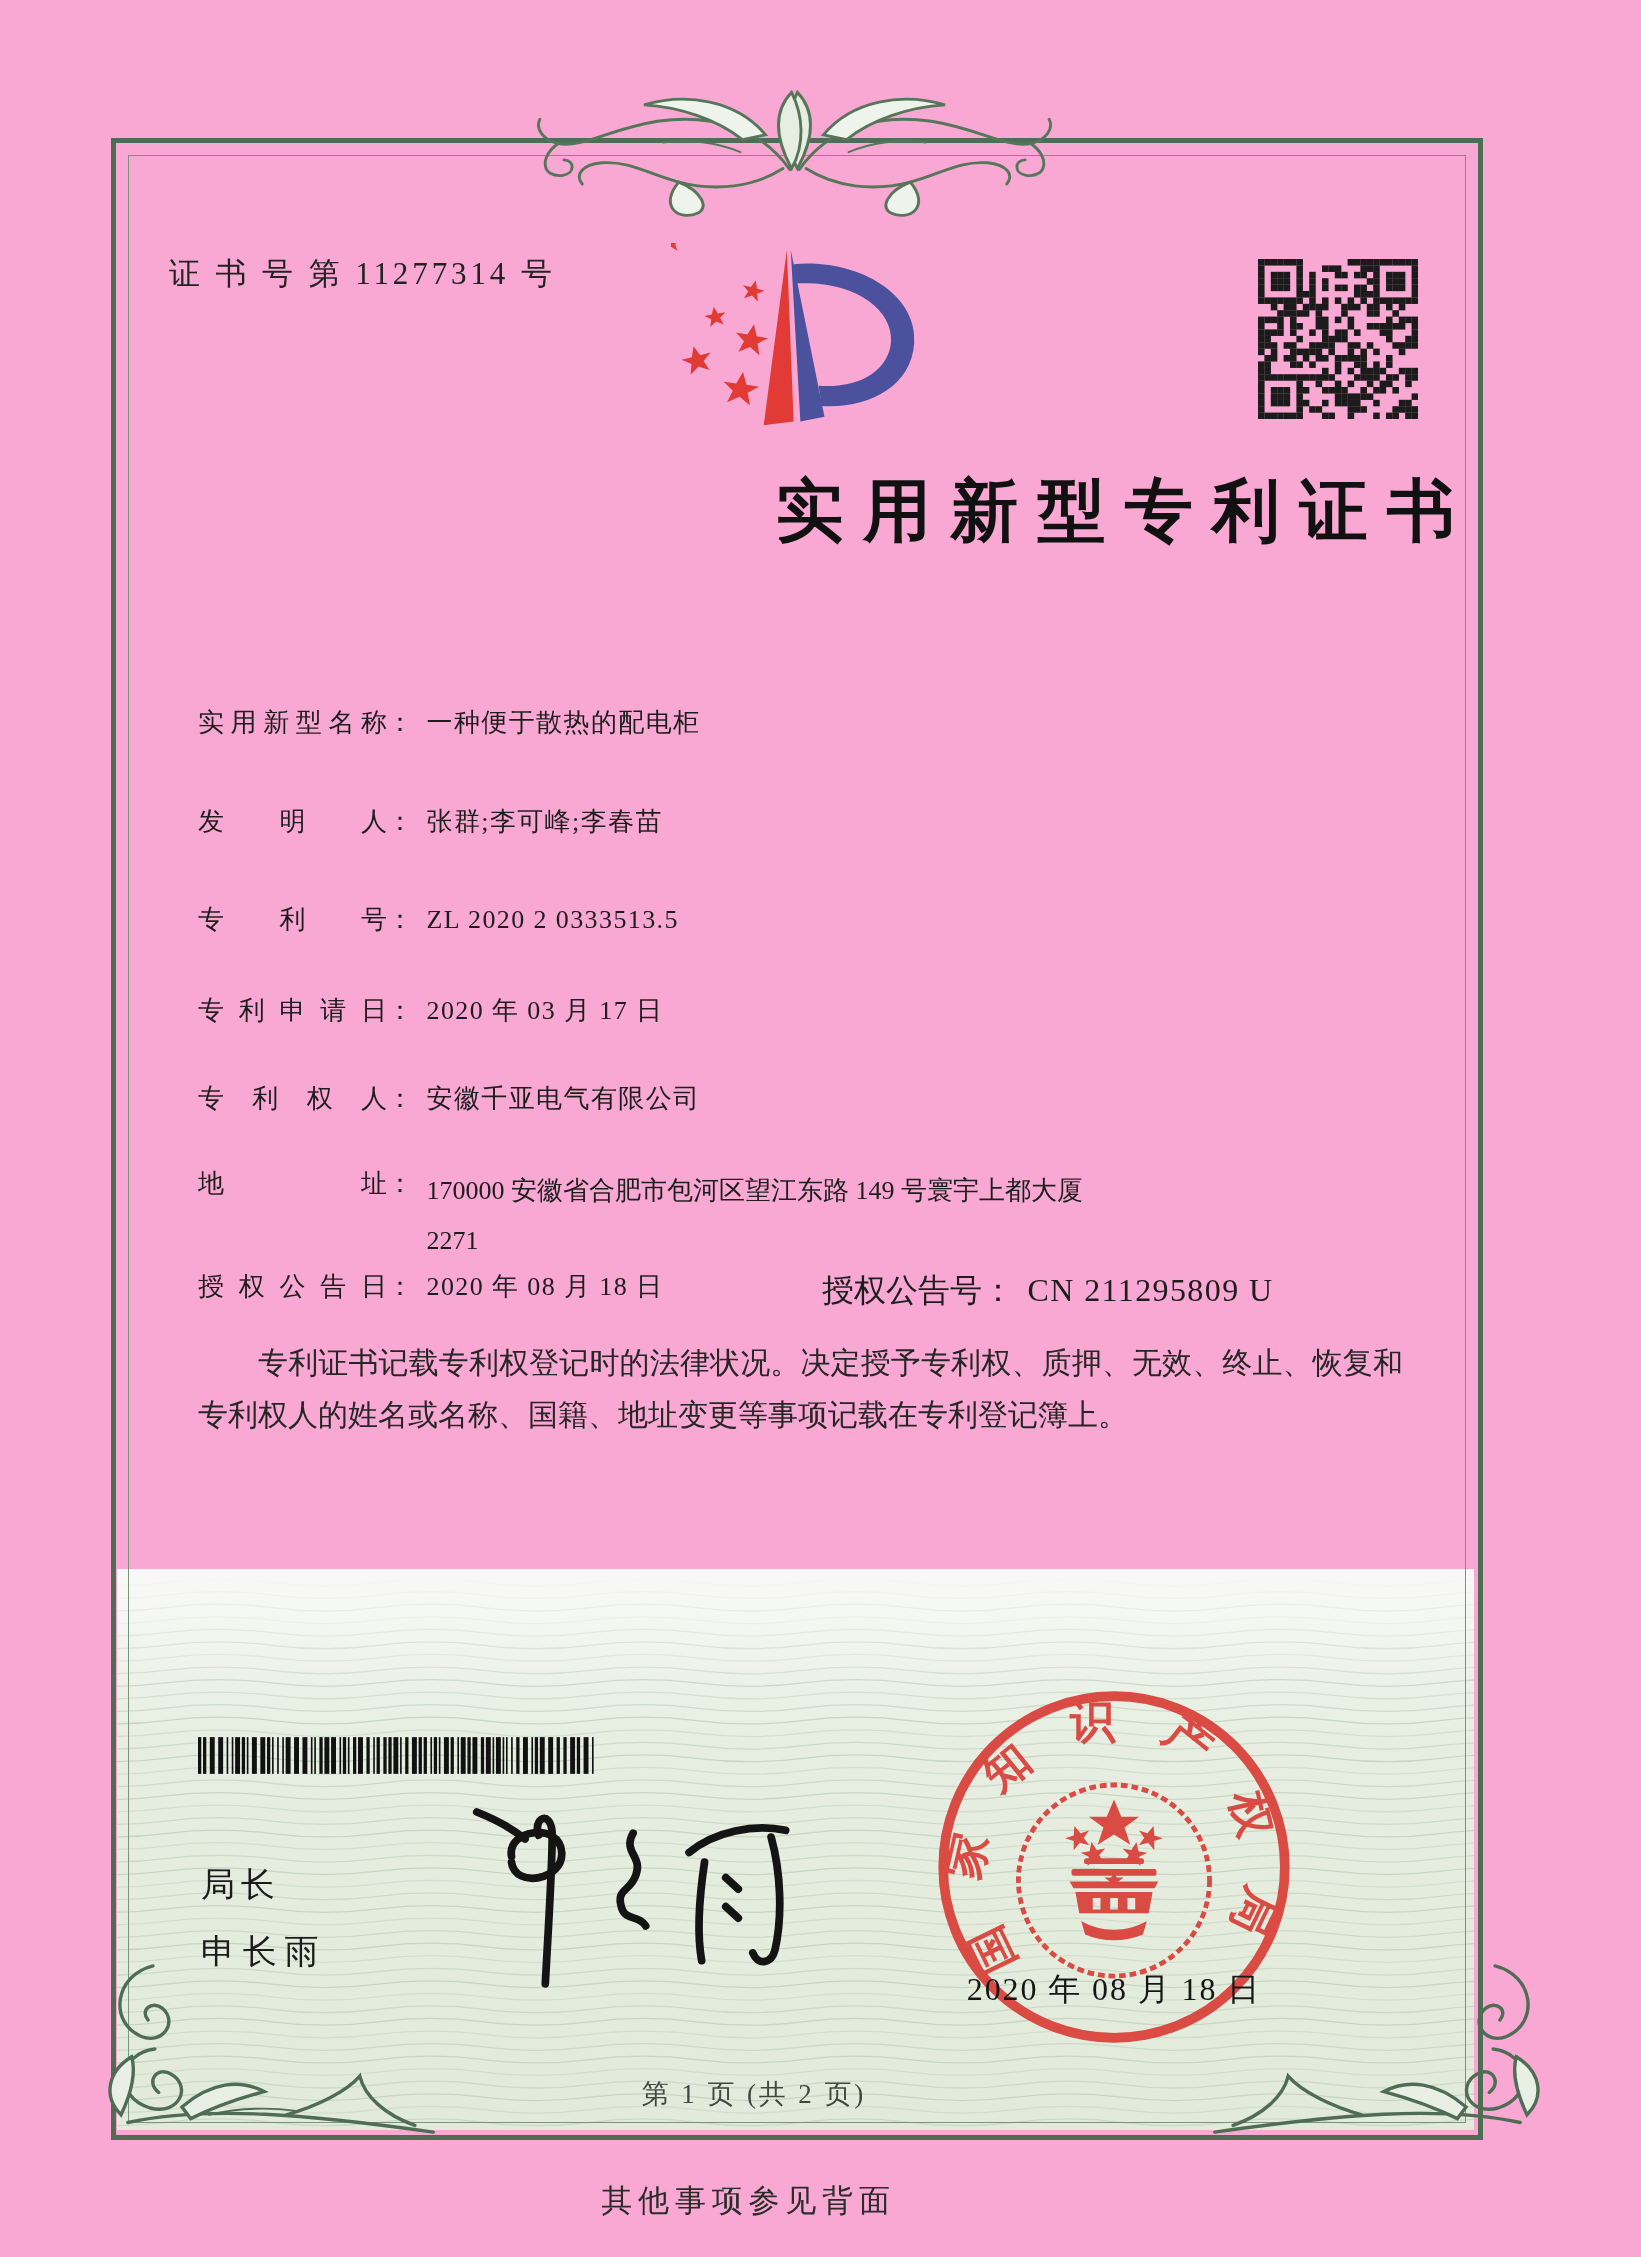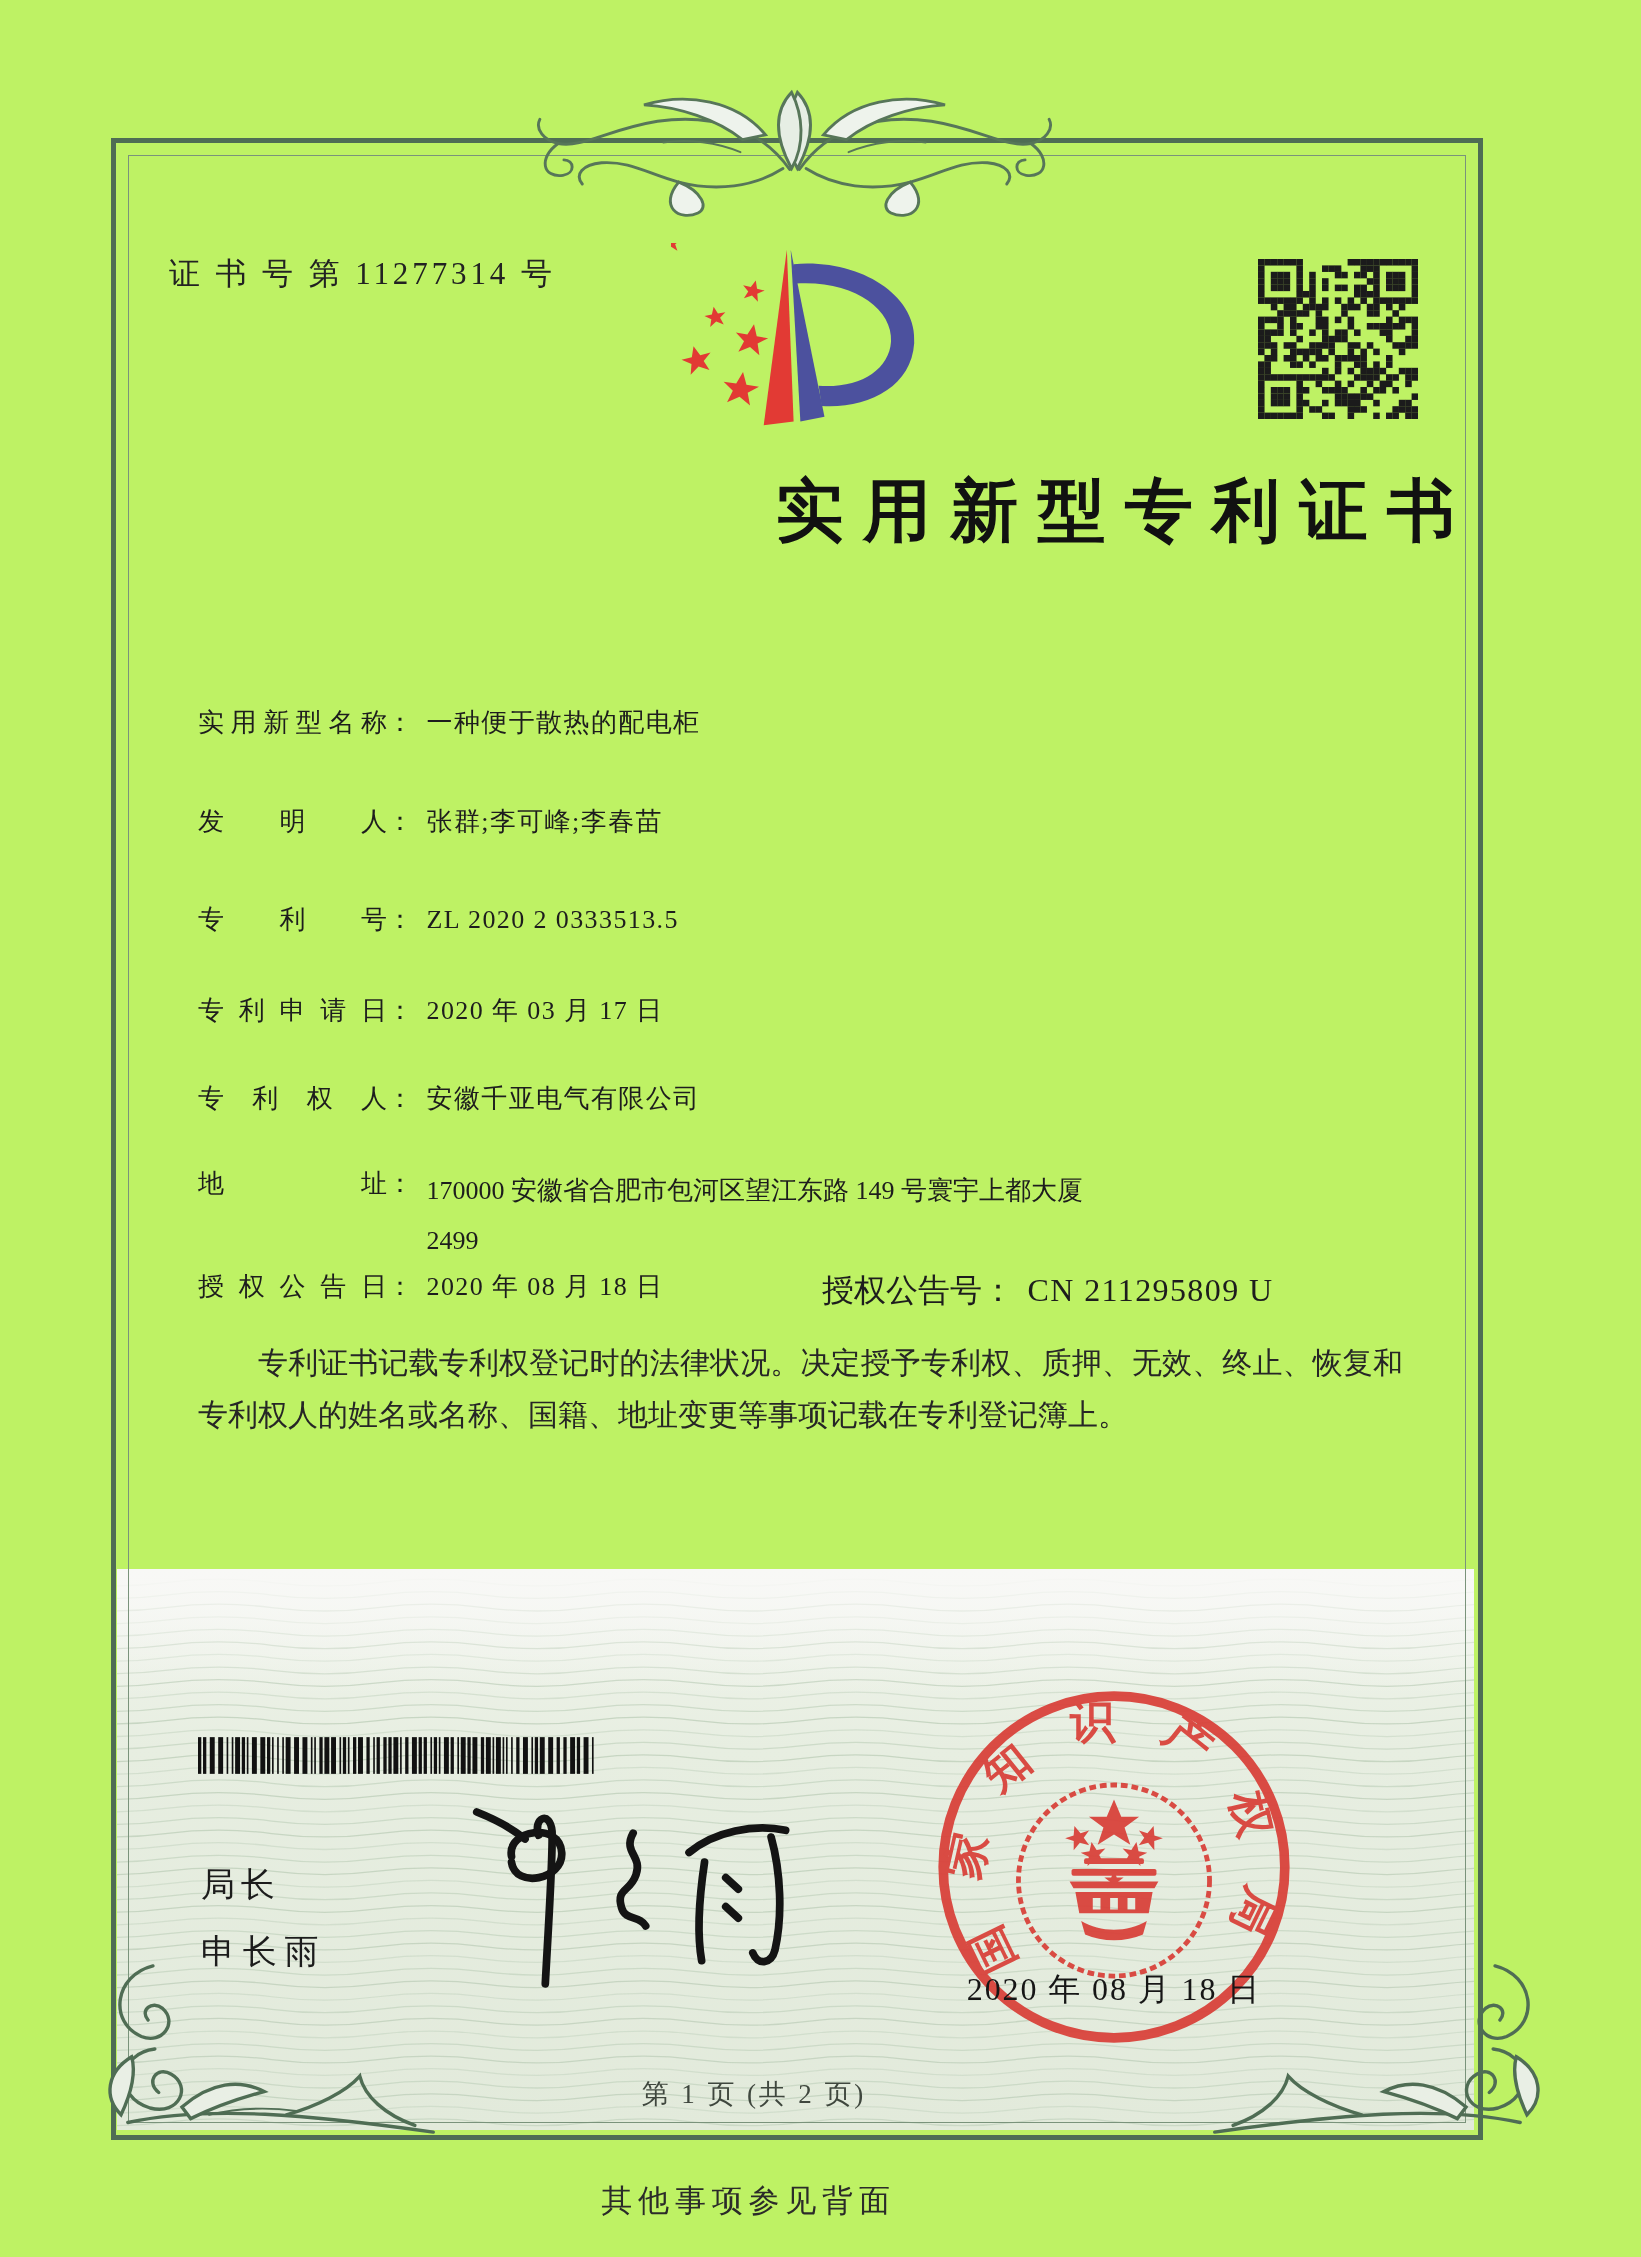--- a/index.html
+++ b/index.html
@@ -1,18 +1,18 @@
 <!DOCTYPE html>
 <html><head>
 <meta charset="utf-8">
 <style>
   html,body{margin:0;padding:0;background:#e9e9e7;}
   #page{
     position:relative;width:1641px;height:2257px;margin:0 auto;
-    background:#bef264;overflow:hidden;
+    background:#f9a8d4;overflow:hidden;
     font-family:"Liberation Serif","DejaVu Serif",serif;color:#1f1f1f;
   }
   
   .frame-outer{position:absolute;left:111px;top:138px;width:1362px;height:1992px;
     border:5.8px solid #4f6d54;}
   .frame-inner{position:absolute;left:11.6px;top:11.6px;right:11.6px;bottom:11.6px;
     border:1.9px solid #7a937b;}
   
   .band{position:absolute;left:117px;top:1569px;width:1357px;height:561px;overflow:hidden;
     background:linear-gradient(180deg,#f7f9f5 0%,#edf2e8 14%,#e7eee1 32%,#e2eadb 100%);}
@@ -512,21 +512,21 @@
   <div class="field" style="top:902px">
     <span class="f-label">专利号</span><span class="f-colon">：</span><span class="f-value">ZL 2020 2 0333513.5</span>
   </div>
   <div class="field" style="top:993px">
     <span class="f-label">专利申请日</span><span class="f-colon">：</span><span class="f-value">2020 年 03 月 17 日</span>
   </div>
   <div class="field" style="top:1081px">
     <span class="f-label">专利权人</span><span class="f-colon">：</span><span class="f-value">安徽千亚电气有限公司</span>
   </div>
   <div class="field" style="top:1166px">
-    <span class="f-label">地址</span><span class="f-colon">：</span><span class="addr-wrap"><span>170000 安徽省合肥市包河区望江东路 149 号寰宇上都大厦</span><br><span>2499</span></span>
+    <span class="f-label">地址</span><span class="f-colon">：</span><span class="addr-wrap"><span>170000 安徽省合肥市包河区望江东路 149 号寰宇上都大厦</span><br><span>2271</span></span>
   </div>
   <div class="field" style="top:1269px">
     <span class="f-label">授权公告日</span><span class="f-colon">：</span><span class="f-value">2020 年 08 月 18 日</span>
   </div>
   <div class="field2" style="top:1269px">
     <span>授权公告号</span><span class="f-colon">：</span><span class="f-value">CN 211295809 U</span>
   </div>
 
   <div class="paras">
     <p>专利证书记载专利权登记时的法律状况。决定授予专利权、质押、无效、终止、恢复和专利权人的姓名或名称、国籍、地址变更等事项记载在专利登记簿上。</p>

